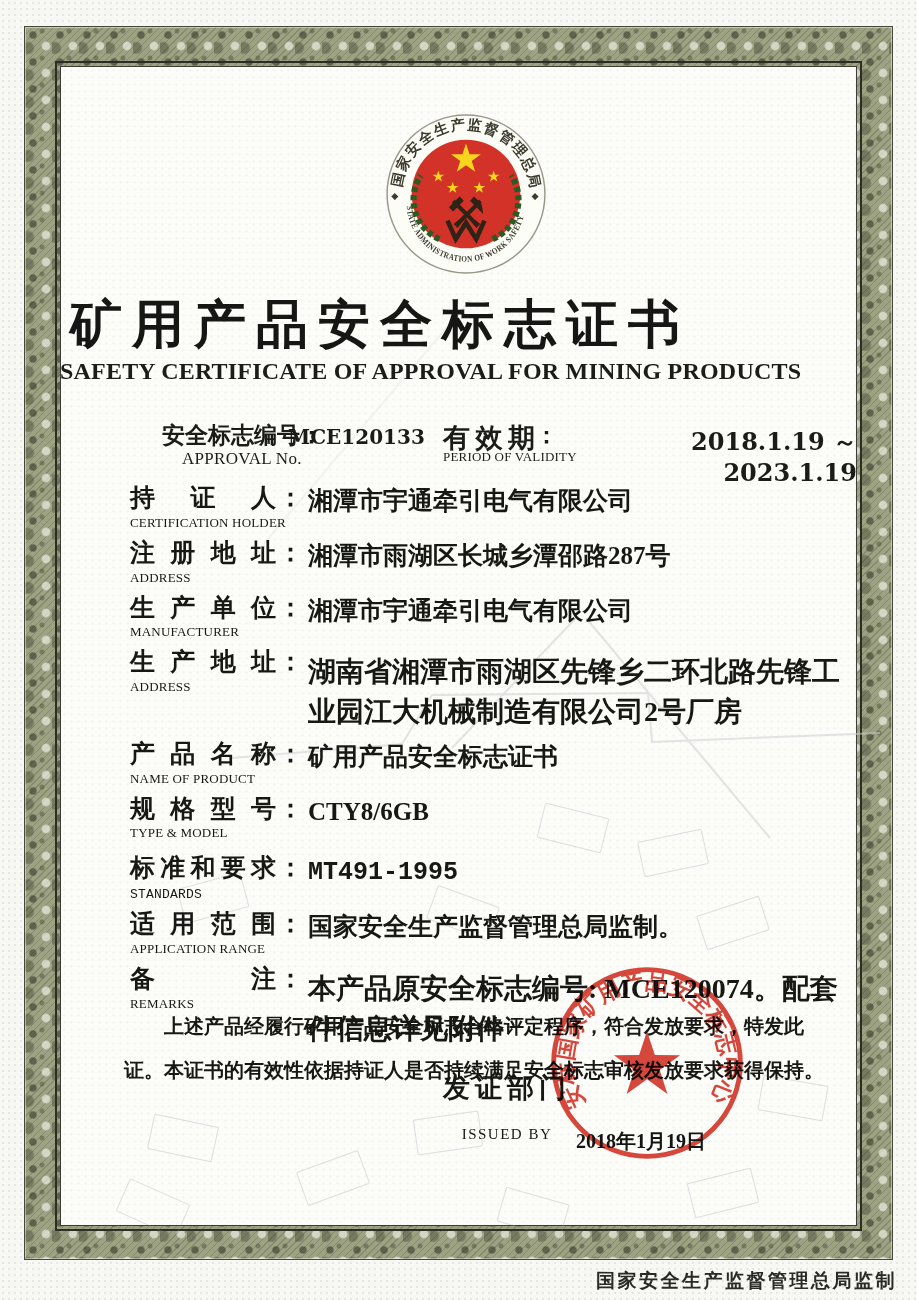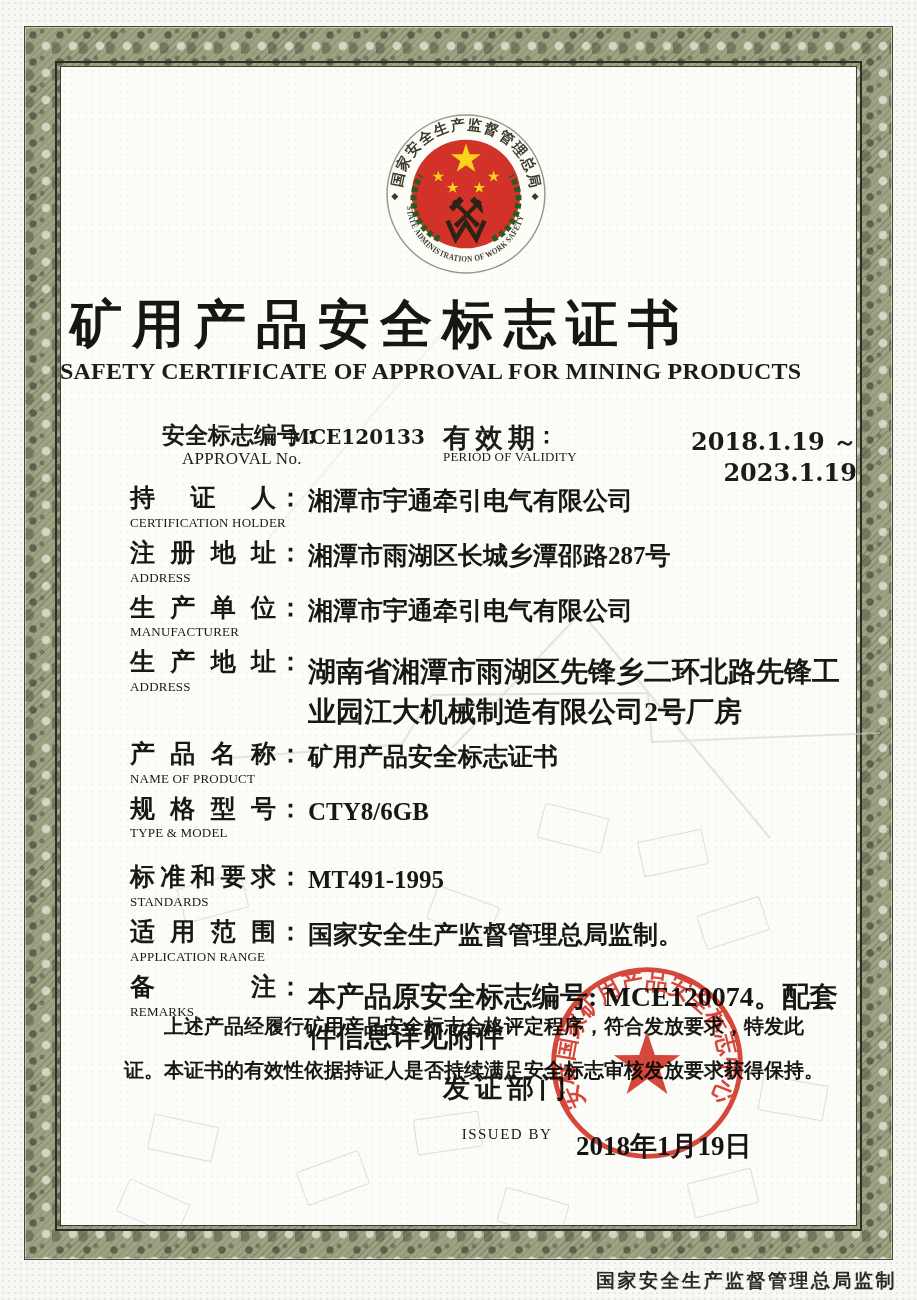--- a/index.html
+++ b/index.html
@@ -69,41 +69,41 @@
   .ap-val { position:absolute; left:158px; top:5px; font-size:20px; font-weight:600; font-family:"DejaVu Serif",serif; }
   .va-zh  { position:absolute; left:313px; top:0;  width:92px; font-size:27px; font-weight:600;
             text-align:justify; text-align-last:justify; }
   .va-colon { position:absolute; left:405px; top:0; font-size:23px; font-weight:600; }
   .va-en  { position:absolute; left:313px; top:29px; font-size:13px; letter-spacing:.2px; }
   .va-val { position:absolute; left:458px; top:6px; font-size:24px; font-weight:600; font-family:"DejaVu Serif",serif;text-align:right; }
 
   
   .fields { position:absolute; left:130px; right:58px; top:484px; color:#171714; }
   .field  { display:flex; align-items:flex-start; margin-bottom:8px; }
-  .field.gap-above { margin-top:22px; }
+  .field.gap-above { margin-top:15px;font-family:Liberation Mono, monospace; }
   .f-label { width:146px; flex:none; }
   .f-zh { display:block; font-size:25px; font-weight:600; line-height:1.15;
           text-align:justify; text-align-last:justify; }
   .f-en { display:block; font-size:13px; margin-top:2px; white-space:nowrap; letter-spacing:.2px; }
   .f-colon { flex:none; font-size:25px; font-weight:600; line-height:1.15; margin:0 5px 0 2px; }
   .f-val { flex:1; font-size:25px; font-weight:600; line-height:1.24; padding-top:1px; }
   .field.val-small .f-val { font-size:28px; line-height:1.42; padding-top:4px; }
 
   
   .statement {
     position:absolute; left:124px; top:1004px; width:712px;
     font-size:20px; font-weight:600; color:#171714;
     line-height:44px; text-indent:40px;
   }
 
   
   .issued { position:absolute; left:422px; top:1070px; width:170px; text-align:center; color:#171714; }
   .issued-zh { font-size:27px; font-weight:600; letter-spacing:5px; }
   .issued-en { font-size:15px; letter-spacing:1.5px; margin-top:20px; }
-  .issue-date { position:absolute; left:576px; top:1128px; font-size:27px; font-weight:600; color:#141412; z-index:5; }
+  .issue-date { position:absolute; left:576px; top:1128px; font-size:20px; font-weight:600; color:#141412; z-index:5; }
 
   
   .stamp { position:absolute; left:540px; top:956px; width:214px; height:214px;
            mix-blend-mode:multiply; opacity:.92; z-index:4; }
 
   
   .footer-note {
     position:absolute; right:20px; bottom:6px;
     font-size:19px; font-weight:700; letter-spacing:2.5px; color:#2a2a26;
   }

